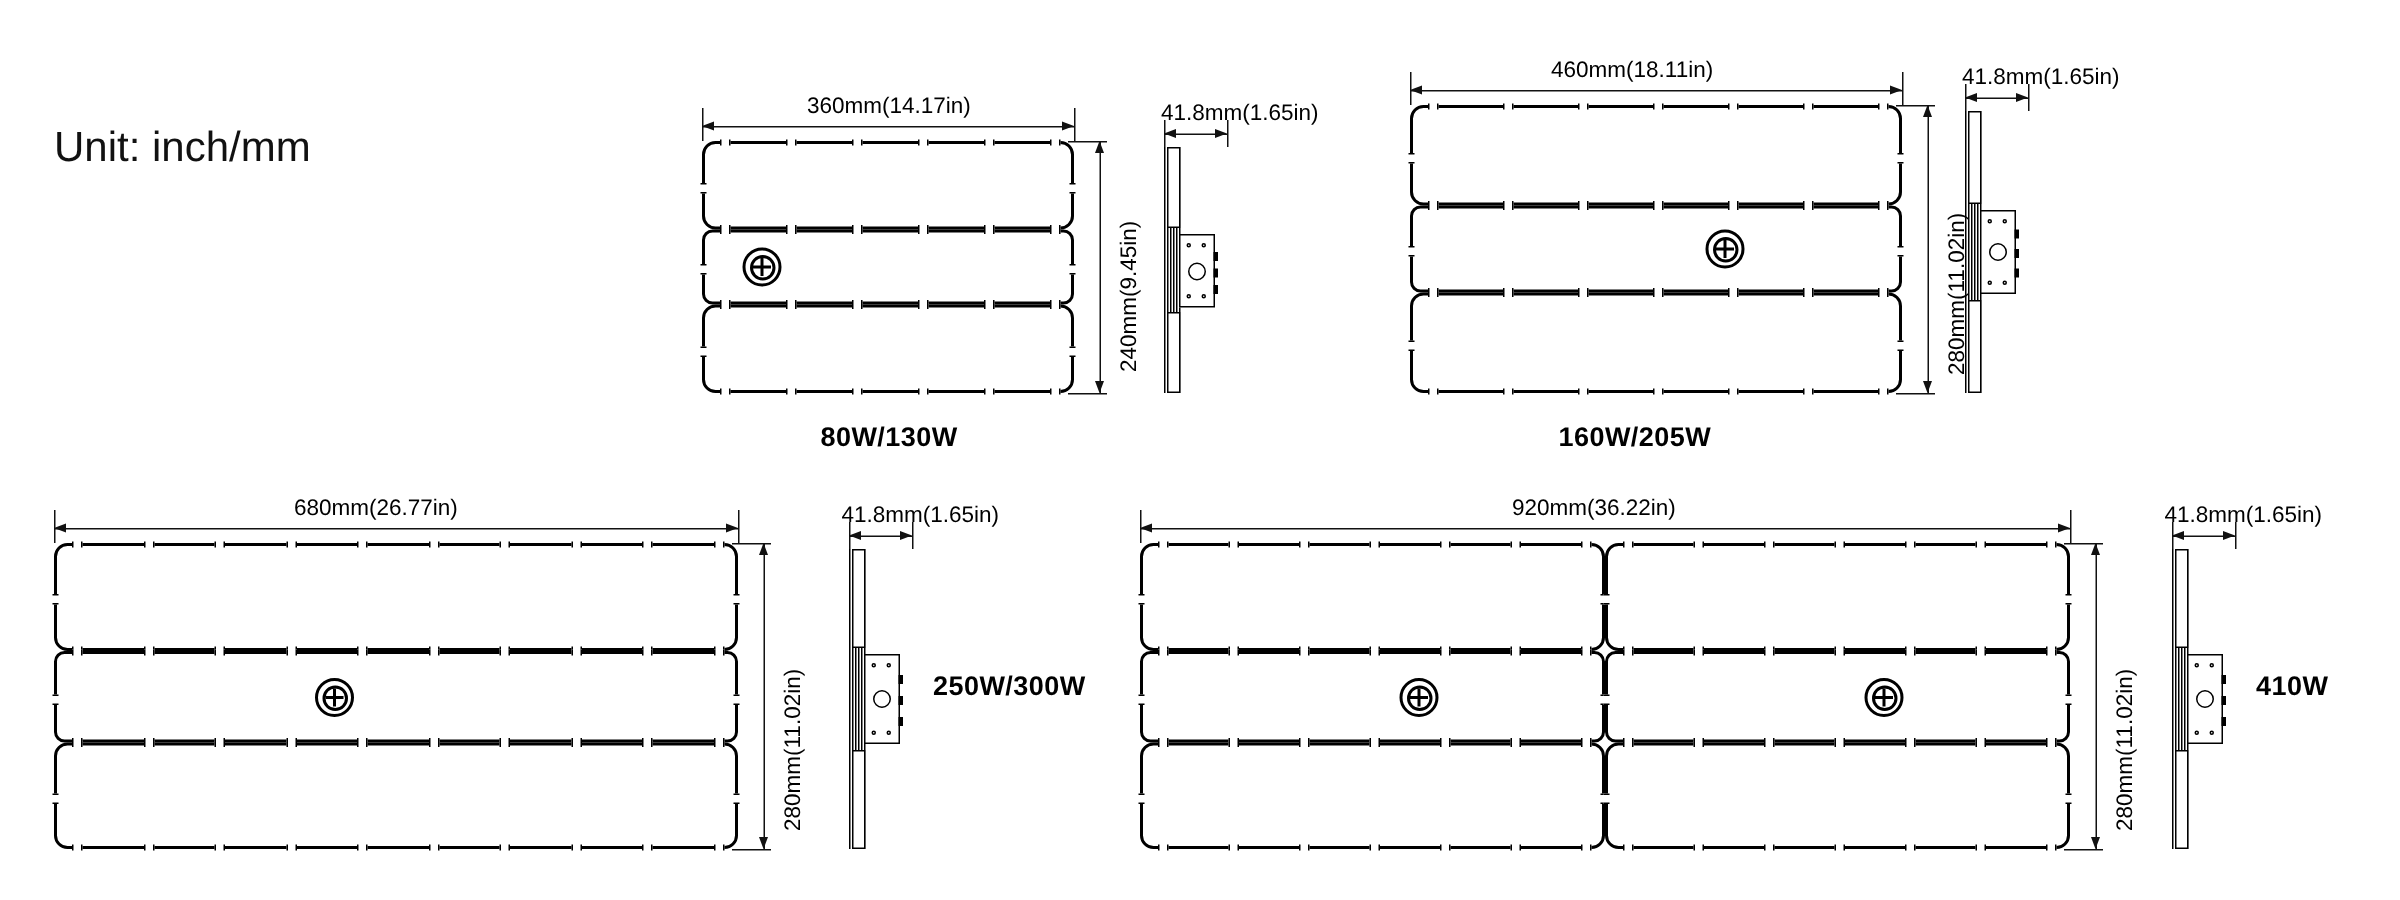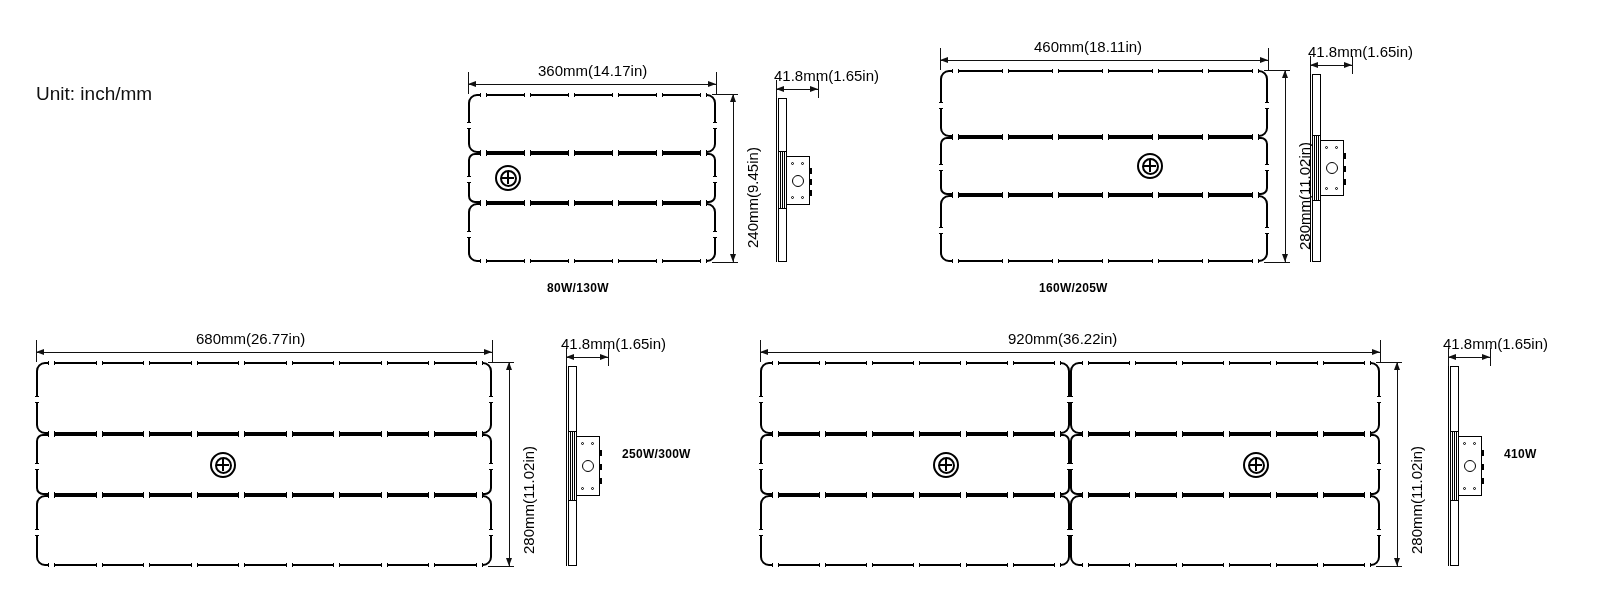--- a/index.html
+++ b/index.html
@@ -11,21 +11,21 @@
   }
   .page{position:absolute;inset:0;}
 
   
   #title-block{position:absolute;left:36px;top:68px;}
   #page-title{
     font-size:38px;font-weight:bold;letter-spacing:.5px;line-height:1;
     color:#3a5878;margin:0;white-space:nowrap;
   }
   #unit-note{
-    font-size:19px;font-weight:normal;line-height:1;
+    font-size:28px;font-weight:normal;line-height:1;
     color:#111;margin:16px 0 0 0;white-space:nowrap;
   }
 
   
   .node{position:absolute;}
 
   
   .fixture{position:absolute;}
   .module{position:absolute;top:0;height:100%;}
   .panel{
@@ -83,21 +83,21 @@
   .ext.h{height:1px;}
 
   .dim-label{
     position:absolute;font-size:15px;line-height:1;color:#000;
     white-space:nowrap;
   }
   .dim-label.vert{transform-origin:0 0;transform:rotate(-90deg);}
 
   
   .power-label{
-    position:absolute;font-size:12px;font-weight:bold;color:#000;
+    position:absolute;font-size:18px;font-weight:bold;color:#000;
     white-space:nowrap;letter-spacing:.3px;
   }
 
   
   .side-view{position:absolute;}
   .profile-stripes{position:absolute;top:0;width:14px;height:100%;}
   .profile-stripes i{
     position:absolute;top:0;bottom:0;width:1px;background:#000;
   }
   .profile-edge{

